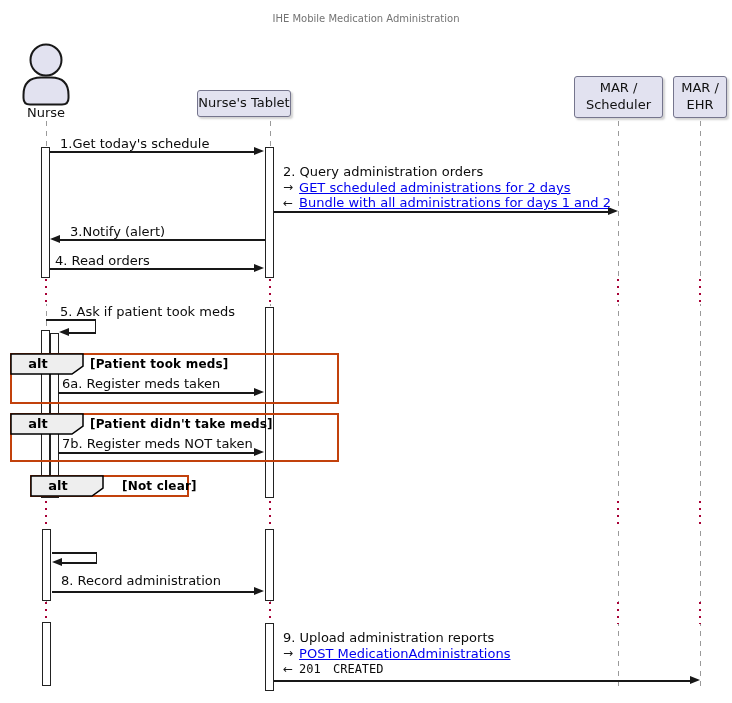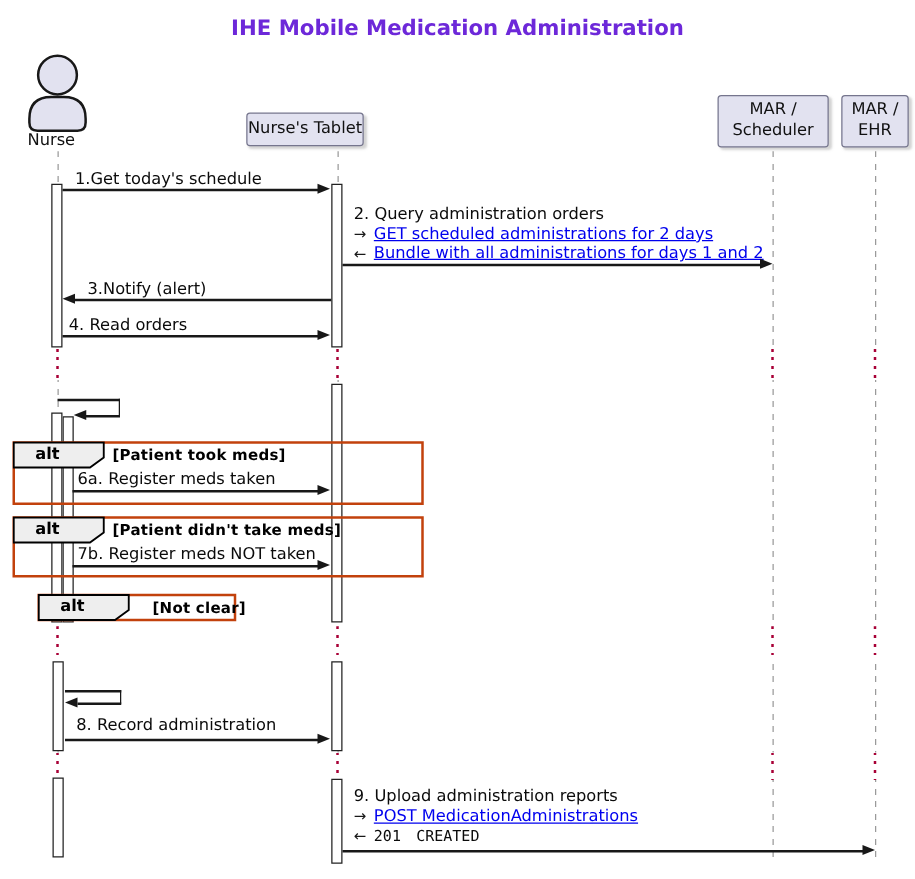--- a/index.html
+++ b/index.html
@@ -1,25 +1,25 @@
 <!DOCTYPE html>
 <html><head>
 <meta charset="utf-8">
 <style>
   html,body{margin:0;padding:0;background:#fff;}
   .stage{position:relative;width:732px;height:703px;background:#ffffff;
          font-family:"DejaVu Sans",sans-serif;color:#111;overflow:hidden;}
   .abs{position:absolute;}
-  .title{left:0;right:0;top:13px;text-align:center;font-size:17px;font-weight:bold;color:#6d28d9;}
+  .title{left:0;right:0;top:13px;text-align:center;font-size:10px;font-weight:normal;color:#737373;}
   
   .pbox{background:#E2E2F0;border:1px solid #75758D;border-radius:3px;
         display:flex;flex-direction:column;align-items:center;justify-content:center;
         font-size:13px;line-height:1.3;text-align:center;
         box-shadow:2px 2px 2px rgba(130,130,130,0.35);box-sizing:border-box;}
-  .actor-label{font-size:13px;}
+  .actor-label{font-size:13px;text-align:center;}
   
   .lifeline{width:1px;top:121px;height:570px;
             background:repeating-linear-gradient(180deg,#9A9A9A 0 5px,transparent 5px 10px);}
   .delay{width:5px;background:#ffffff;}
   .delay .dots{width:2px;height:100%;margin:0 auto;
             background:repeating-linear-gradient(180deg,#A80036 0 2.2px,transparent 2.2px 7px);}
   
   .bar{width:9px;background:#ffffff;border:1px solid #222;box-sizing:border-box;}
   
   .fragment{border:2px solid #c2410c;box-sizing:border-box;background:transparent;}
@@ -145,20 +145,21 @@
   <div class="abs ah-r" style="left:608px;top:207.25px;"></div>
 
   <div class="abs mtext" style="left:70px;top:224px;">3.Notify (alert)</div>
   <div class="abs aline" style="left:59px;top:239px;width:206px;"></div>
   <div class="abs ah-l" style="left:50px;top:235.25px;"></div>
 
   <div class="abs mtext" style="left:55px;top:253px;">4. Read orders</div>
   <div class="abs aline" style="left:50px;top:268px;width:205px;"></div>
   <div class="abs ah-r" style="left:254px;top:264.25px;"></div>
 
+  <div class="abs mtext" style="left:60px;top:304px;">5. Ask if patient took meds</div>
   <div class="abs aline" style="left:46px;top:319px;width:50px;"></div>
   <div class="abs avline" style="left:94.5px;top:319px;height:14px;"></div>
   <div class="abs aline" style="left:68px;top:332px;width:28px;"></div>
   <div class="abs ah-l" style="left:58.5px;top:328.25px;"></div>
 
   <div class="abs mtext" style="left:62px;top:376px;">6a. Register meds taken</div>
   <div class="abs aline" style="left:58px;top:392px;width:197px;"></div>
   <div class="abs ah-r" style="left:254px;top:388.25px;"></div>
 
   <div class="abs mtext" style="left:62px;top:436px;">7b. Register meds NOT taken</div>

